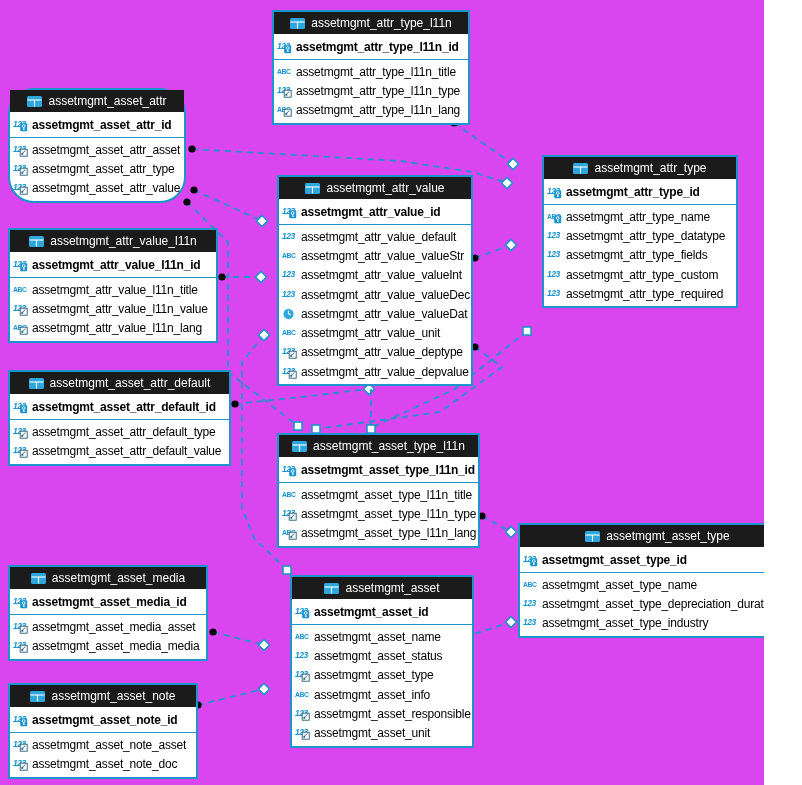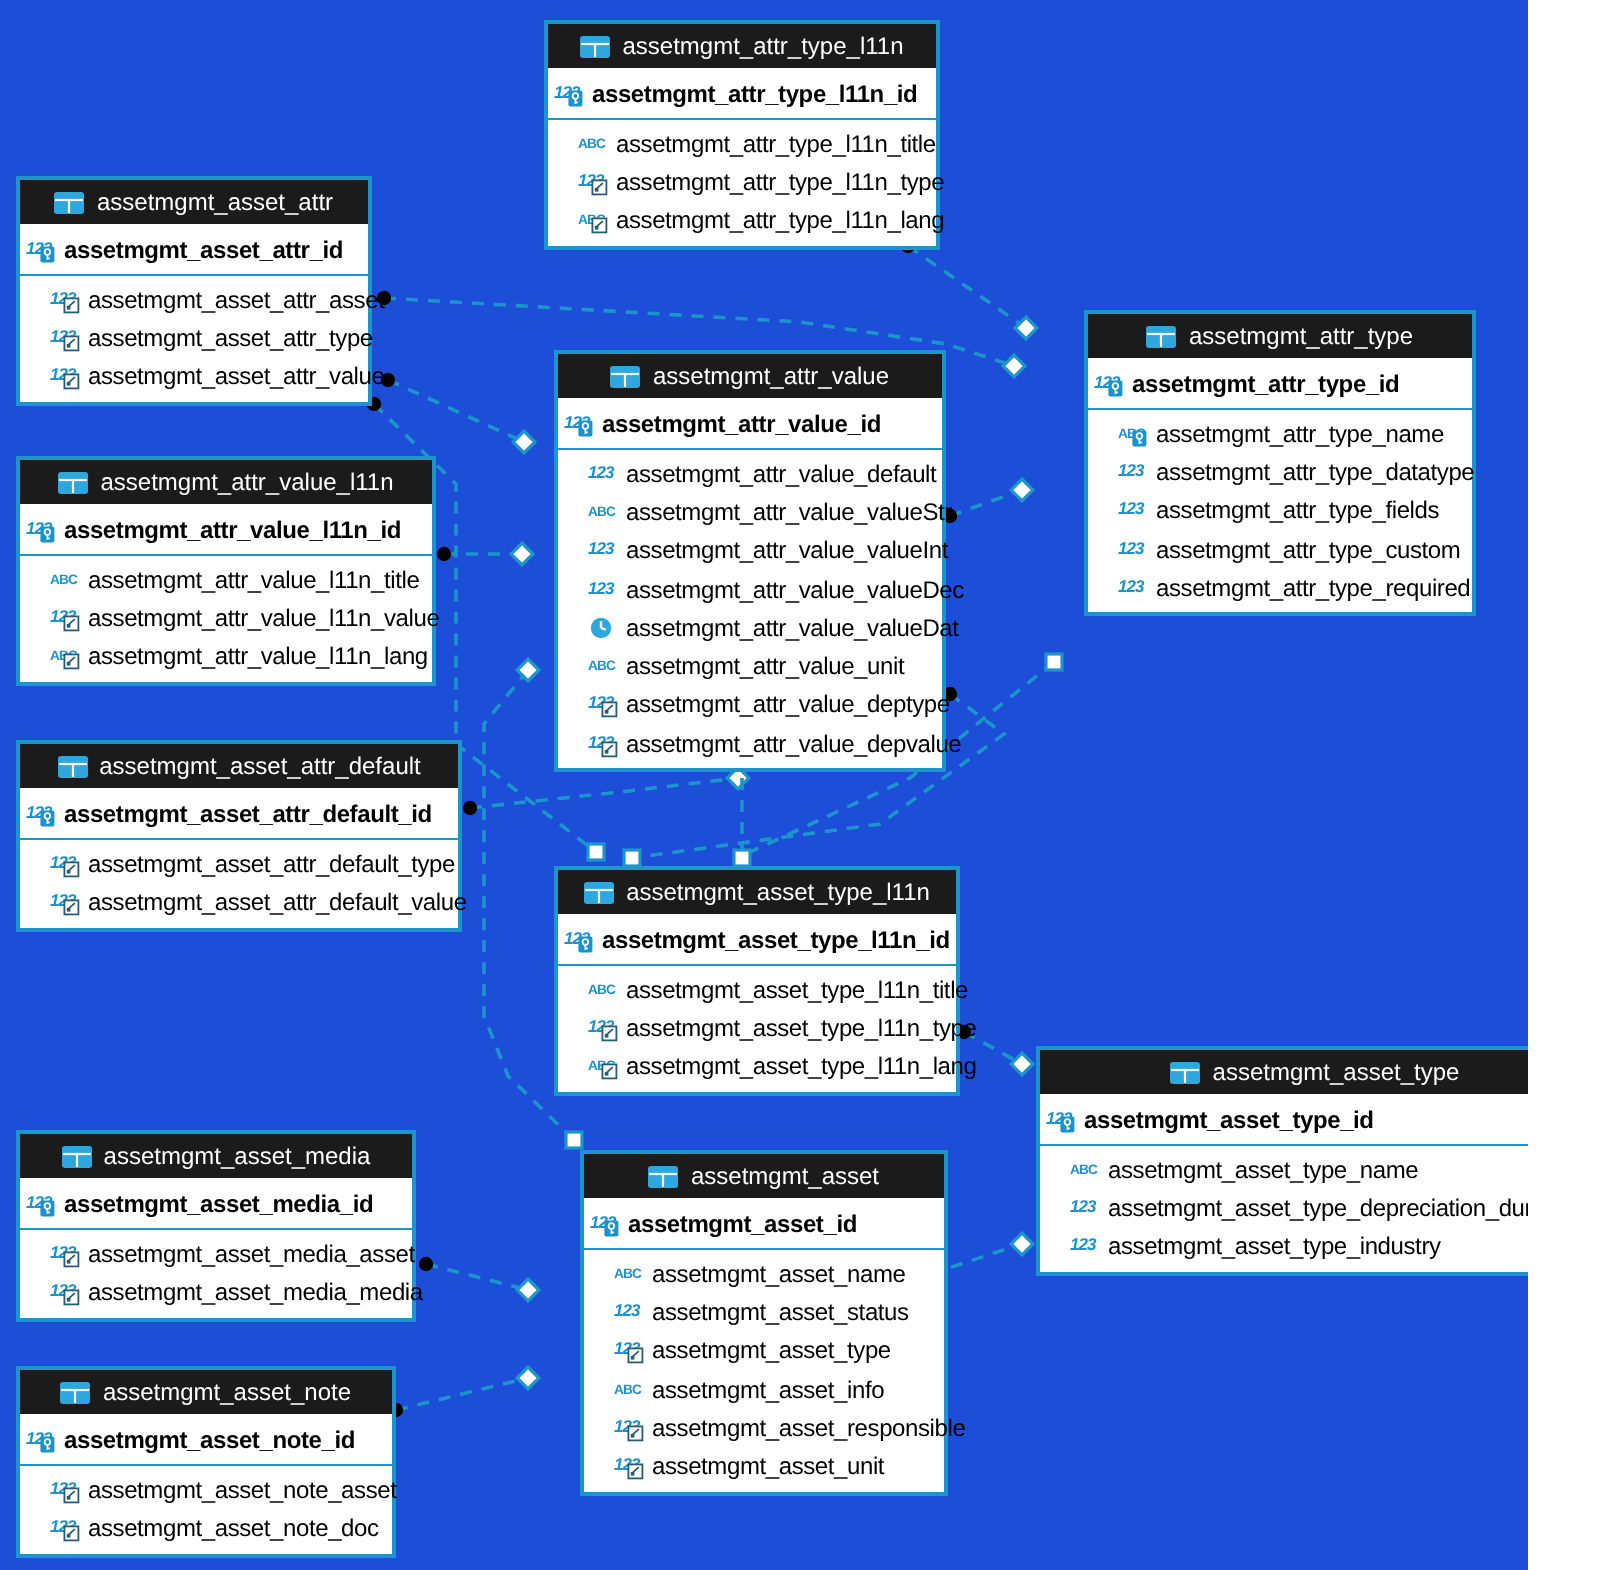--- a/index.html
+++ b/index.html
@@ -1,27 +1,27 @@
 <!DOCTYPE html>
 <html><head>
 <meta charset="utf-8">
 <style>
   html,body{margin:0;padding:0;background:#fff;}
-  #canvas{position:relative;width:764px;height:785px;background:#1d4ed8;overflow:hidden;
+  #canvas{position:relative;width:764px;height:785px;background:#d946ef;overflow:hidden;
           font-family:"Liberation Sans","DejaVu Sans",sans-serif;}
   #rel-layer{position:absolute;left:0;top:0;z-index:1;}
   .table{position:absolute;z-index:2;background:#fff;border:2px solid #1b95cc;box-sizing:border-box;}
   .thead{background:#1b1b1b;color:#fff;height:22px;display:flex;align-items:center;justify-content:center;
          gap:6px;font-size:12px;white-space:nowrap;padding:0 6px;}
   .tbl-icon{display:inline-flex;flex:0 0 auto;}
   .pk-row{height:25px;border-bottom:1px solid #1b95cc;display:flex;align-items:center;gap:4px;
           padding:0 3px;font-size:12px;font-weight:bold;white-space:nowrap;letter-spacing:-0.2px;}
   .col-row{height:19.3px;display:flex;align-items:center;gap:4px;padding:0 3px;font-size:12px;
            white-space:nowrap;letter-spacing:-0.2px;}
-  .tbody{padding:2px 0 3px 12px;}
+  .tbody{padding:2px 0 3px 0;}
   .col-icon{display:inline-flex;flex:0 0 auto;width:15px;height:14px;}
   .cname{color:#000;}
 </style>
 </head>
 <body>
 
 <div id="canvas">
   <svg id="rel-layer" width="802" height="785">
       <g>
         <polyline points="454,123 513,164" fill="none" stroke="#1b95cc" stroke-width="1.8" stroke-dasharray="6 5"></polyline>
@@ -146,21 +146,21 @@
               <text x="0" y="9" font-size="6.8" font-weight="bold" fill="#1794cf" font-family="Liberation Sans,sans-serif" letter-spacing="-0.4">ABC</text>
               <rect x="7.2" y="6.2" width="7" height="7" fill="#fff" stroke="#275b77" stroke-width="0.9"></rect>
                 <rect x="8.4" y="10" width="1.8" height="1.8" fill="#275b77"></rect>
                 <line x1="9" y1="10.6" x2="12.4" y2="7.6" stroke="#275b77" stroke-width="0.9"></line>
             </svg>
           </span>
           <span class="cname">assetmgmt_attr_type_l11n_lang</span>
         </div>
       </div>
     </div>
-    <div class="table" style="left: 8px; top: 88px; width: 178px;">
+    <div class="table" style="left: 8px; top: 88px; width: 178px; border-radius: 26px;">
       <div class="thead">
         <span class="tbl-icon">
           <svg width="15" height="11" viewBox="0 0 15 11">
     <rect x="0" y="0" width="15" height="11" rx="1.5" fill="#2ea7df"></rect>
     <line x1="0.5" y1="4" x2="14.5" y2="4" stroke="#fff" stroke-width="1.1"></line>
     <line x1="7.5" y1="4" x2="7.5" y2="10.5" stroke="#fff" stroke-width="1.1"></line>
   </svg>
         </span>
         <span>assetmgmt_asset_attr</span>
       </div>

